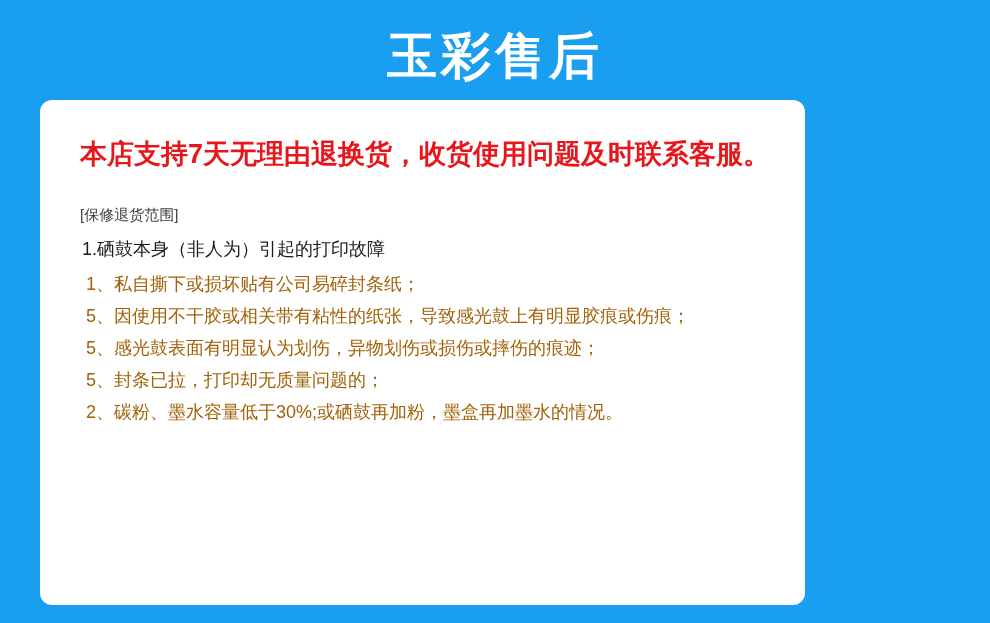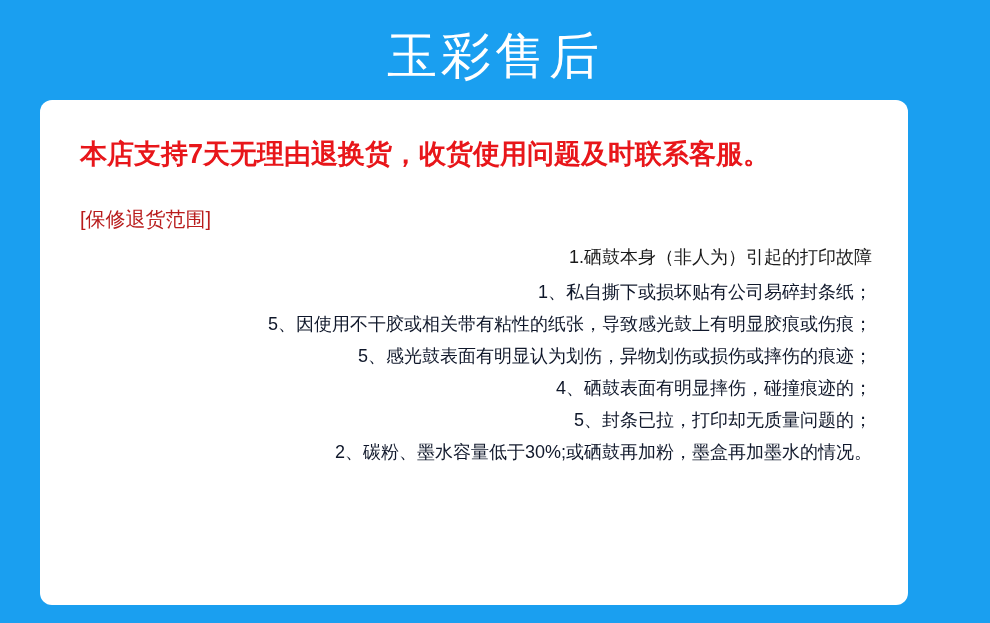--- a/index.html
+++ b/index.html
@@ -17,68 +17,67 @@
     position: relative;
     width: 990px;
     height: 623px;
     background: #1a9ff0;
     box-sizing: border-box;
   }
   .banner-title {
     text-align: center;
     color: #ffffff;
     font-size: 50px;
-    font-weight: normal;
+    font-weight: bold;
     letter-spacing: 4px;
     padding-top: 26px;
     padding-bottom: 18px;
     line-height: 1.2;
   }
   .card {
     position: absolute;
     left: 40px;
     top: 100px;
-    width: 868px;
+    width: 765px;
     height: 505px;
     background: #ffffff;
     border-radius: 12px;
     box-sizing: border-box;
     padding: 30px 36px 10px 36px;
   }
   .headline {
     color: #e8161a;
     font-size: 27px;
     font-weight: bold;
     letter-spacing: 0px;
     white-space: nowrap;
     margin: 6px 0 0 4px;
   }
   .section-label {
-    color: #b91c1c;
-    font-size: 20px;
+    color: #404040;
+    font-size: 15px;
     margin: 34px 0 10px 4px;
   }
   .section-label.second {
     margin-top: 36px;
   }
   .plain-line {
     color: #1a1a1a;
     font-size: 18px;
     line-height: 1.62;
     margin-left: 6px;
   }
   .list-line {
-    color: #0f172a;
+    color: #a16207;
     font-size: 18px;
     line-height: 1.78;
     margin-left: 10px;
   }
   .list-block {
     margin-top: 4px;
-    text-align: right;
   }
 </style>
 </head>
 <body>
 
 <div class="page">
 
   <div class="banner-title">玉彩售后</div>
 
   <div class="card">
@@ -87,19 +86,18 @@
 
     <div class="section-label">[保修退货范围]</div>
     <div class="list-block">
       <div class="plain-line">1.硒鼓本身（非人为）引起的打印故障</div>
     </div>
 
     <div class="list-block">
       <div class="list-line">1、私自撕下或损坏贴有公司易碎封条纸；</div>
       <div class="list-line">5、因使用不干胶或相关带有粘性的纸张，导致感光鼓上有明显胶痕或伤痕；</div>
       <div class="list-line">5、感光鼓表面有明显认为划伤，异物划伤或损伤或摔伤的痕迹；</div>
-      <div class="list-line">4、硒鼓表面有明显摔伤，碰撞痕迹的；</div>
       <div class="list-line">5、封条已拉，打印却无质量问题的；</div>
       <div class="list-line">2、碳粉、墨水容量低于30%;或硒鼓再加粉，墨盒再加墨水的情况。</div>
     </div>
 
   </div>
 </div>
 
 </body></html>

